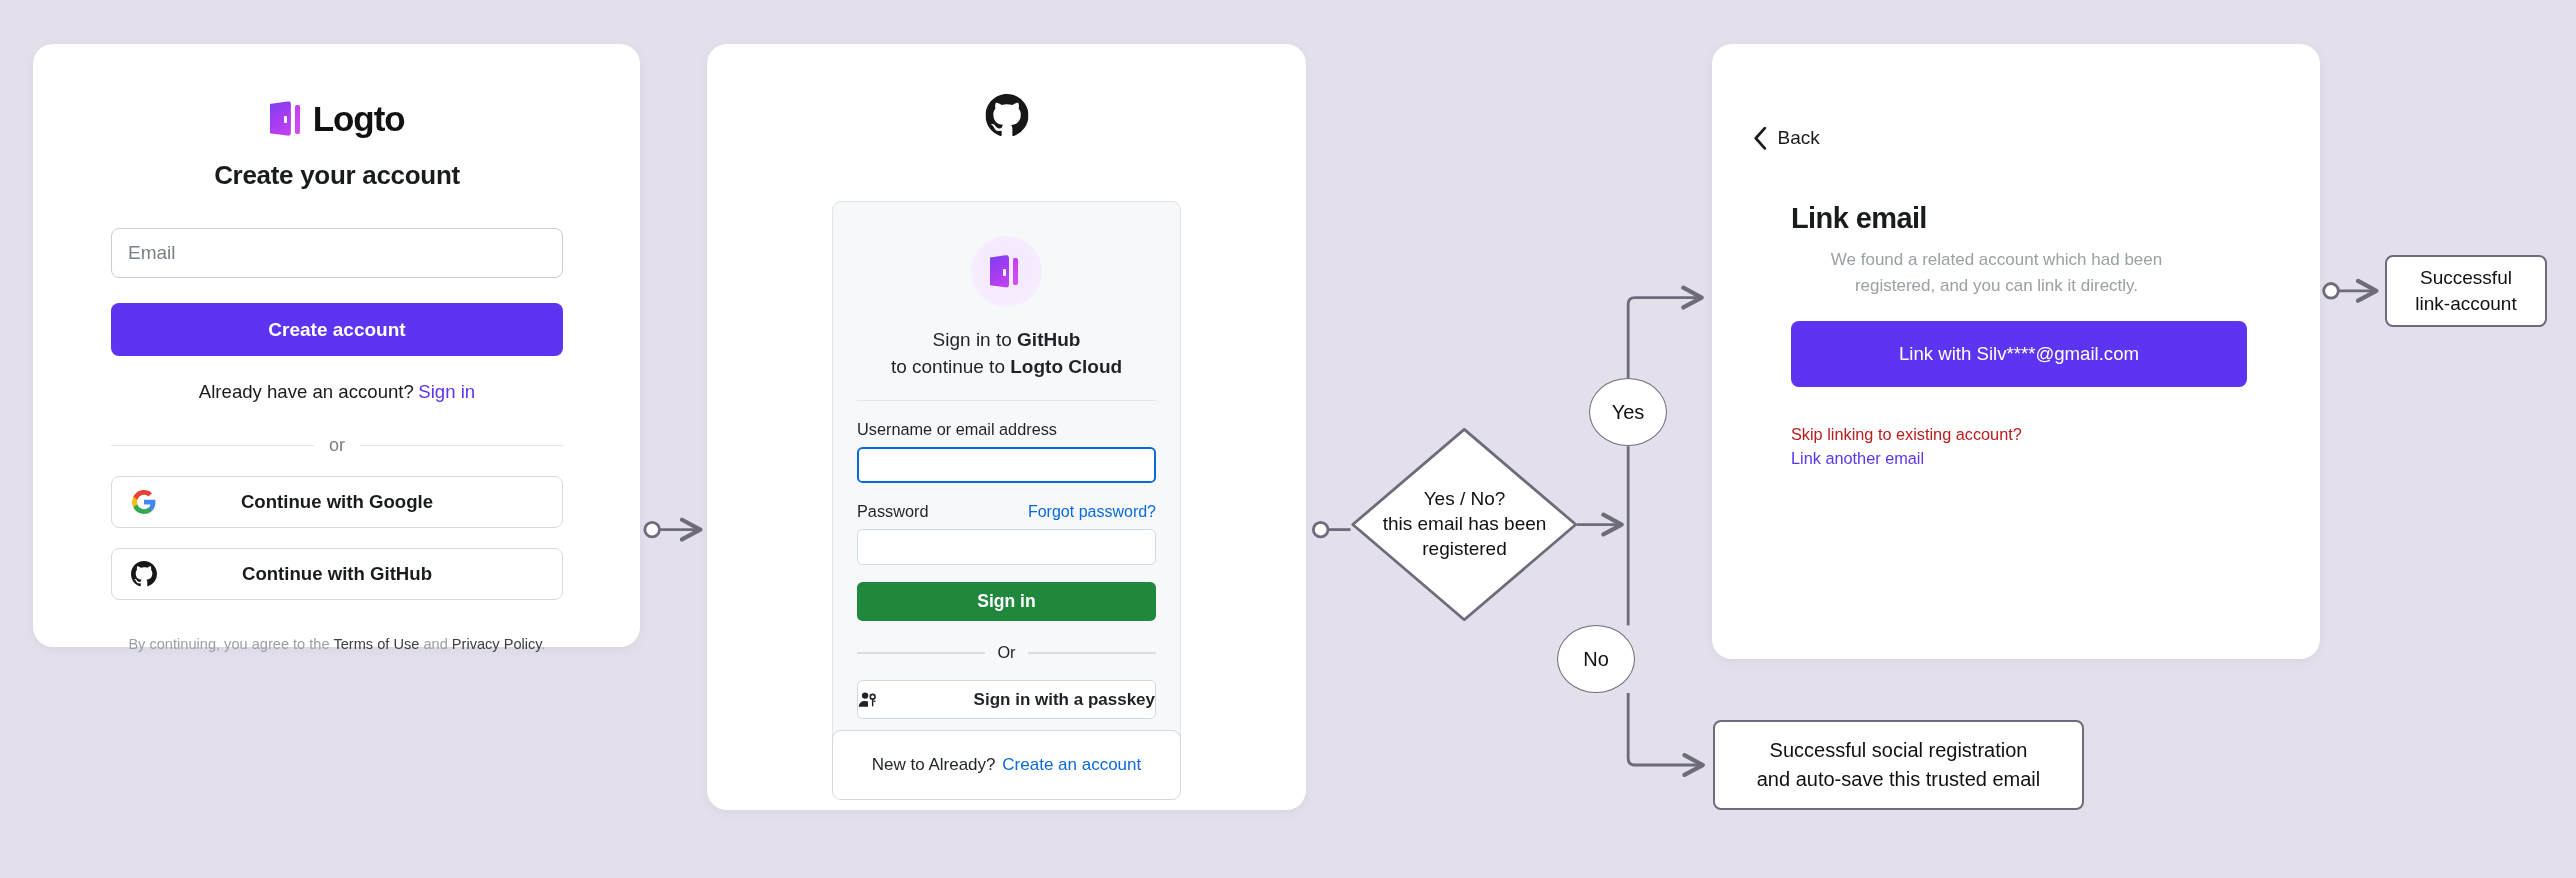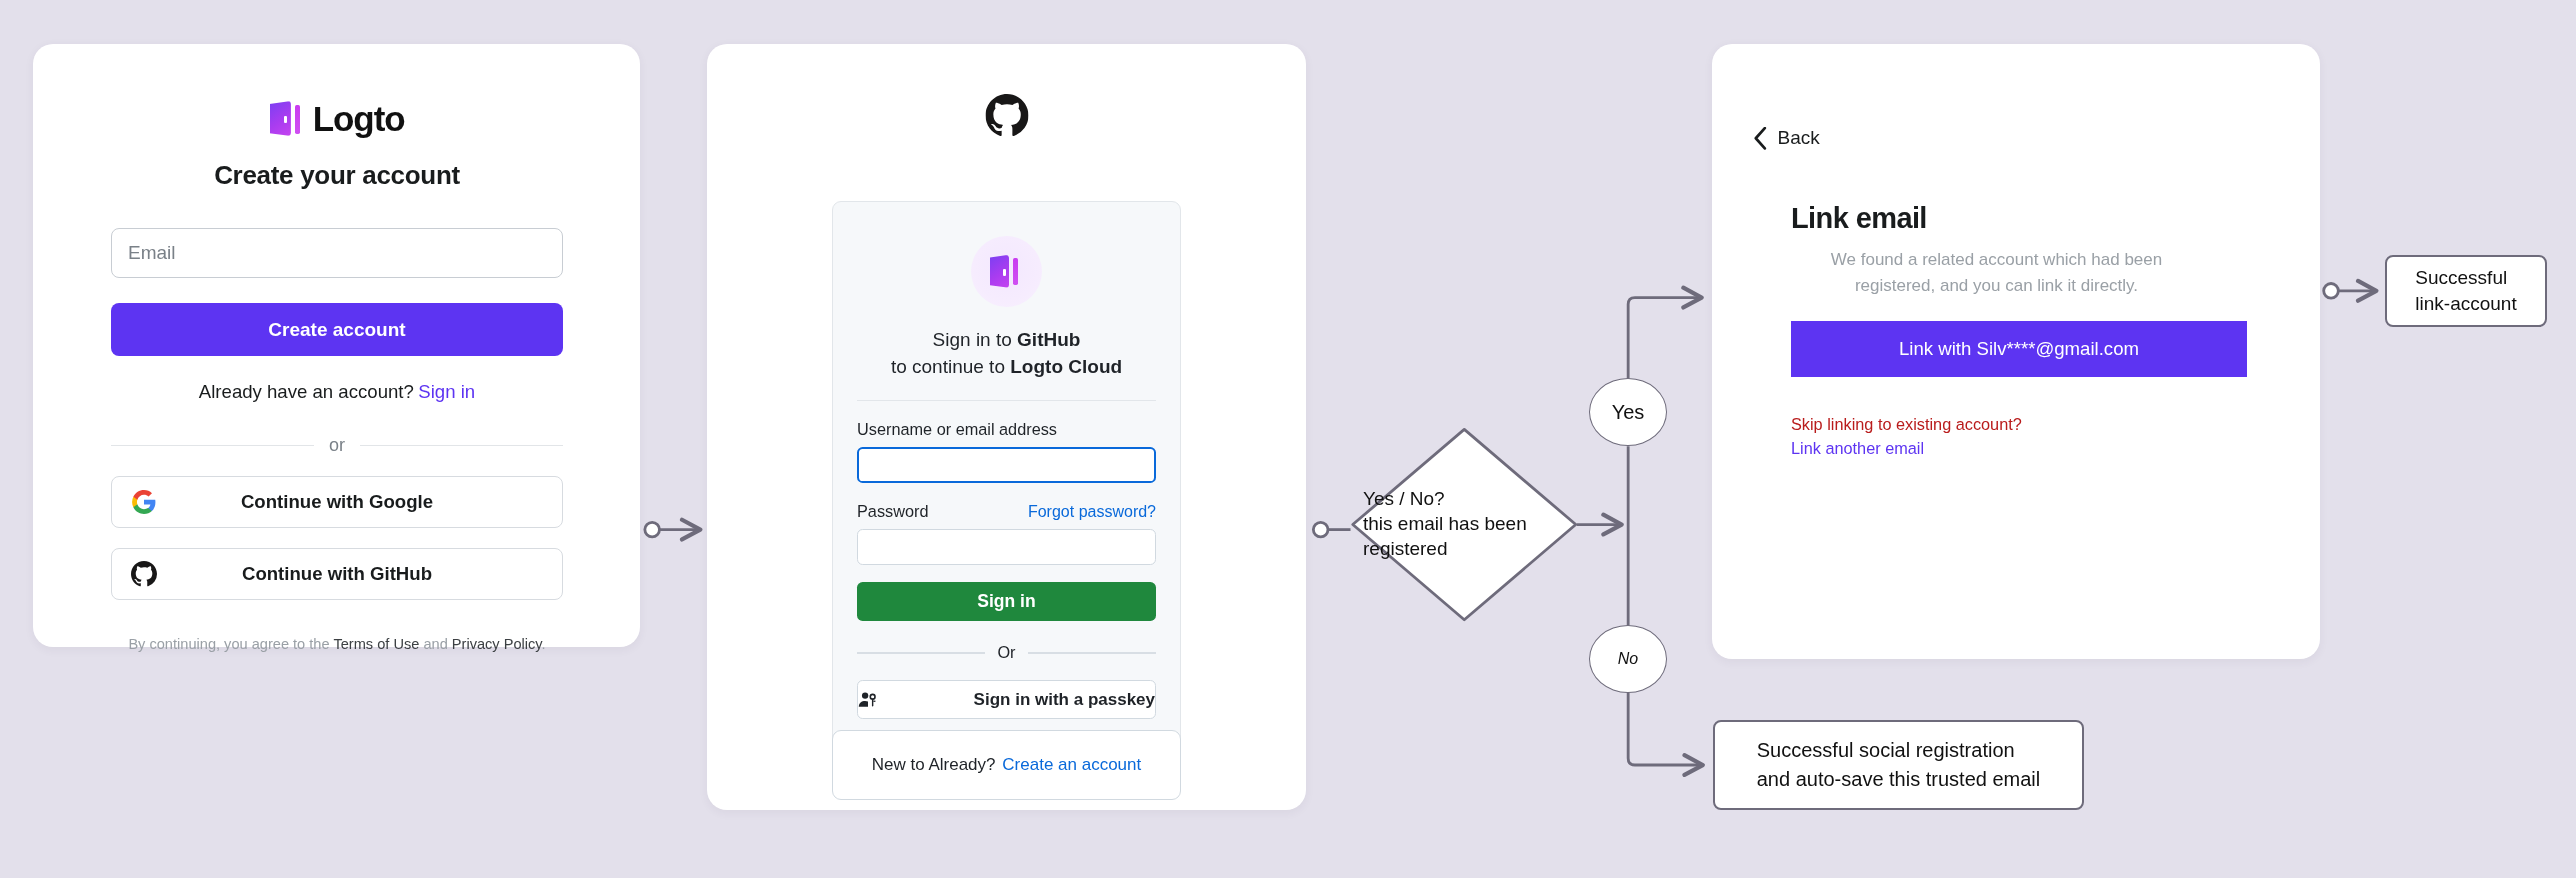--- a/index.html
+++ b/index.html
@@ -135,39 +135,39 @@
   
   #card-link{ left:1712px; top:44px; width:608px; height:615px; }
   .lk-back{
     position:absolute; left:41px; top:83px; display:flex; align-items:center;
     gap:10px; font-size:19px; color:#191C1D; cursor:pointer;
   }
   .lk-body{ position:absolute; left:79px; top:158px; width:456px; }
   .lk-title{ font-size:29px; font-weight:700; color:#191C1D; letter-spacing:-0.6px; }
   .lk-desc{ margin-top:12.4px; font-size:17px; color:#9AA0A6; line-height:1.5; width:411px;text-align:center; }
   .lk-primary{
-    margin-top:22.5px; width:456px; height:56px; border:0; border-radius:0;
+    margin-top:22.5px; width:456px; height:66px; border:0; border-radius:8px;
     background:#5D34F2; color:#fff; font-size:18.6px; font-weight:500;
     cursor:pointer; font-family:inherit;
   }
   .lk-skip{ margin-top:38px; font-size:16.3px; color:#b91c1c; }
   .lk-another{ margin-top:5.6px; font-size:16.3px; color:#5D34F2; cursor:pointer; }
 
   
   #flow{ position:absolute; left:0; top:0; width:2576px; height:879px;
          pointer-events:none; }
   .fl-node{
     position:absolute; background:#fff; border:1.7px solid #6E6B7B;
-    display:flex; align-items:center; justify-content:center; 
+    display:flex; align-items:center; justify-content:center; text-align:center;
     color:#111; font-family:"Liberation Sans", sans-serif;
   }
   #node-yes{ left:1589px; top:378px; width:78px; height:68px;
              border-radius:50%; font-size:20px; }
-  #node-no{  left:1589px; top:625px; width:78px; height:68px;
-             border-radius:50%; font-size:16px;font-style:italic; }
+  #node-no{  left:1557px; top:625px; width:78px; height:68px;
+             border-radius:50%; font-size:20px; }
   #node-decision{
     left:1352px; top:428px; width:225px; height:191px;
     border:0; background:transparent;
   }
   #node-decision .dtext{
     position:relative; z-index:2; font-size:19px; line-height:1.32; color:#111;
     width:203px;
   }
   #node-result-link{
     left:2385px; top:255px; width:162px; height:72px; border-radius:8px;

